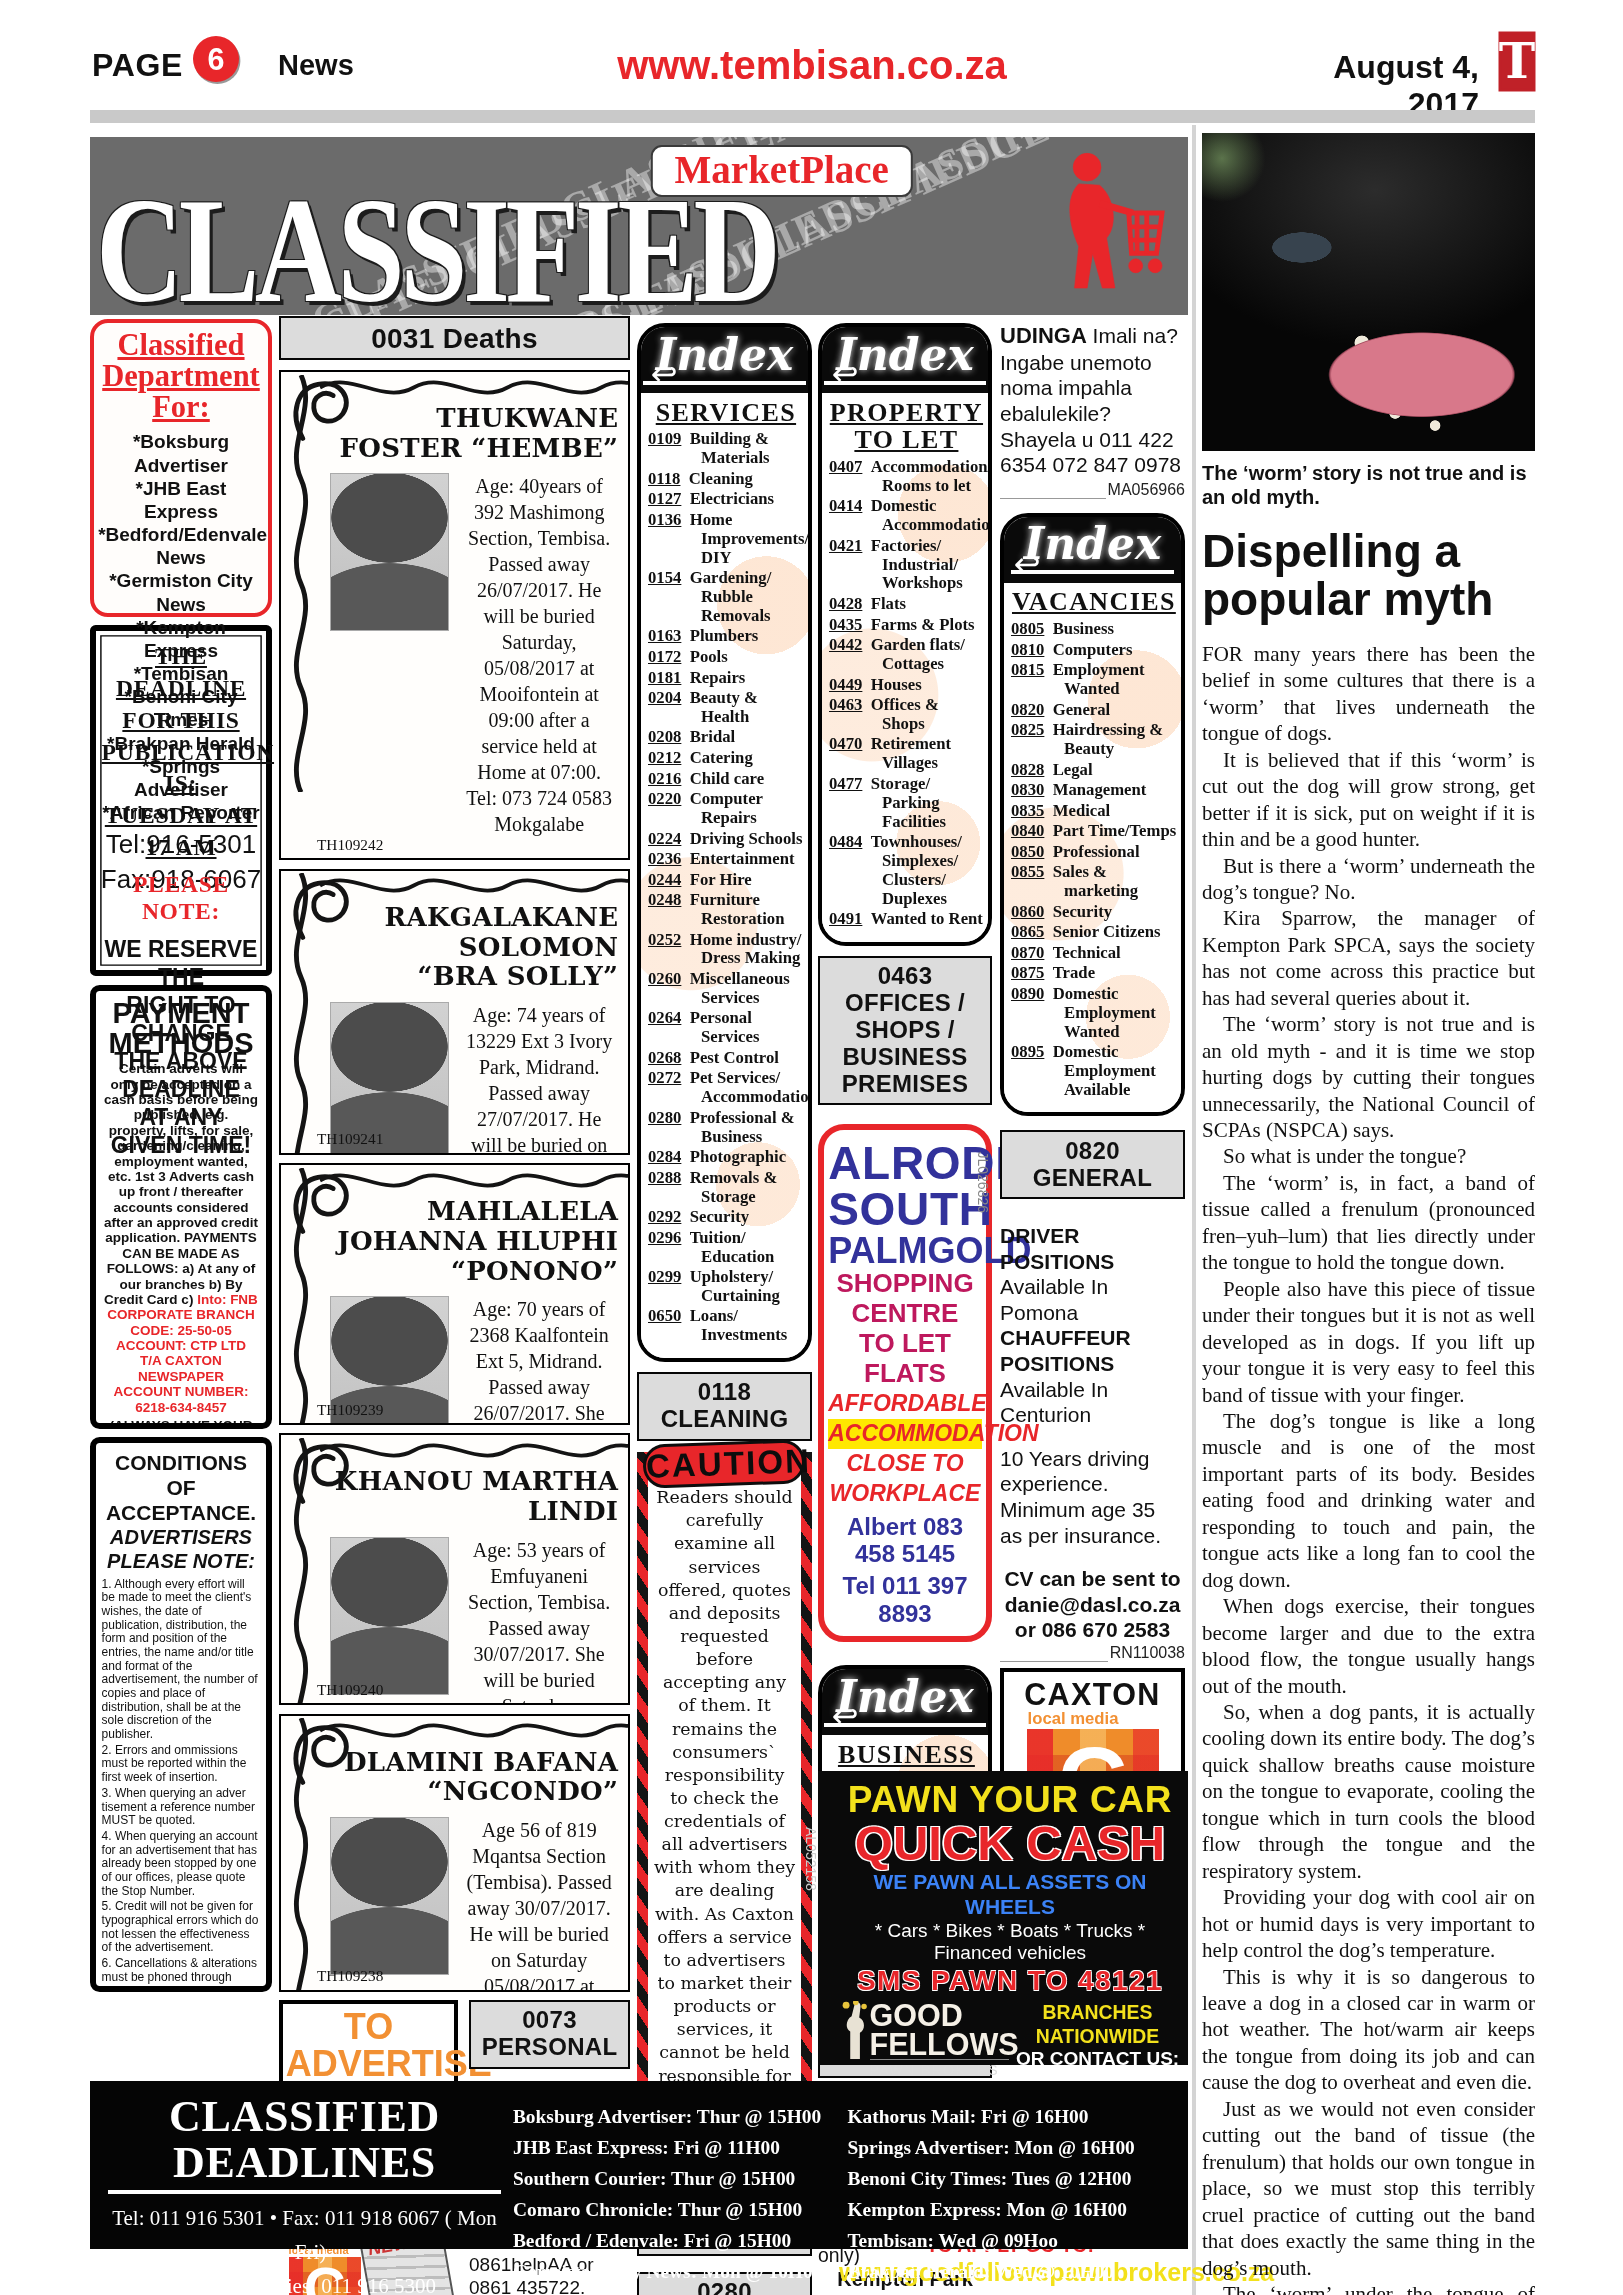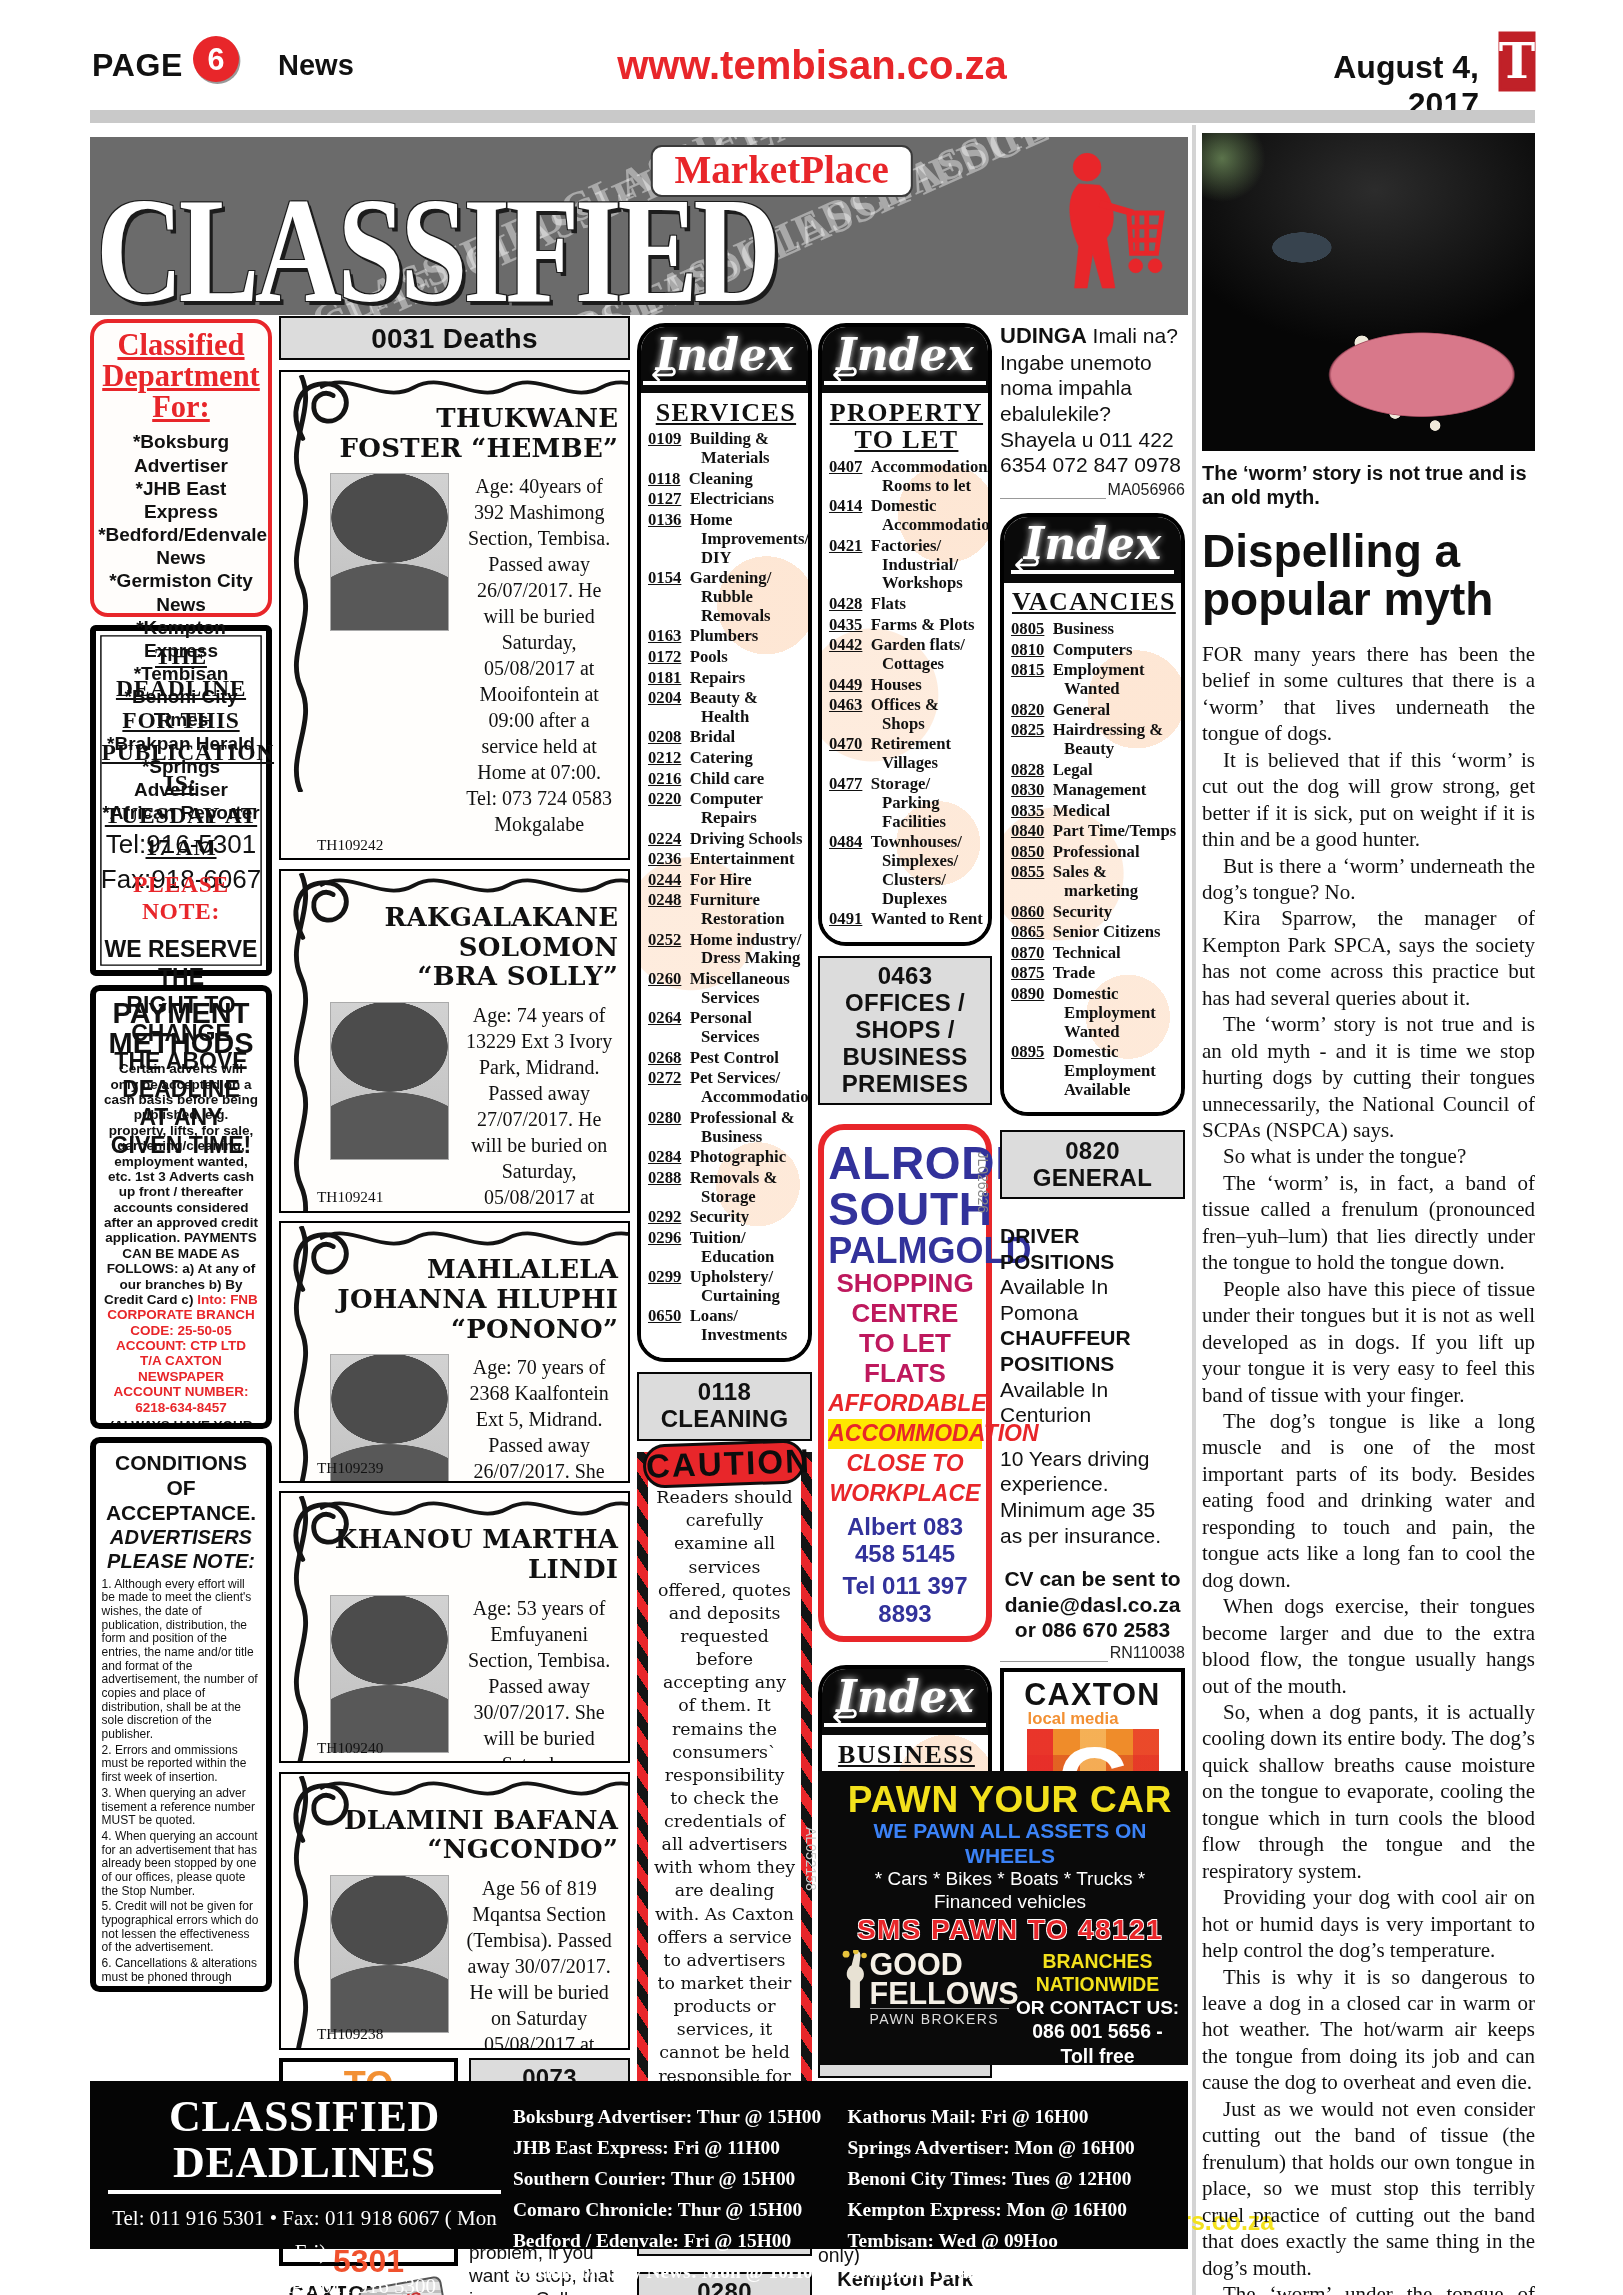--- a/index.html
+++ b/index.html
@@ -61,21 +61,21 @@
   #paybox .red{color:#e8262a;}
   #condbox{border:6.2px solid #000;border-radius:9.7px;padding:7px 5.6px;height:555px;overflow:hidden;}
   #condbox .t{font:bold 21px/1.2 "Liberation Sans",sans-serif;text-align:center;}
   #condbox .s{font:bold italic 20px/1.2 "Liberation Sans",sans-serif;text-align:center;margin-bottom:4.2px;}
   #condbox .itm{font:12px/1.14 "Liberation Sans",sans-serif;margin:2.1px 0;}
 
   
   #deaths-hdr{height:29px;font:bold 28px/29px "Liberation Sans",sans-serif;margin-bottom:9.7px;}
   .obit{position:relative;border:2.8px solid #000;margin-bottom:8.3px;background:#fffefc;box-sizing:border-box;
         padding:32px 9.7px 21px 49px;overflow:hidden;}
-  .obit:nth-of-type(2){height:344px;}
+  .obit:nth-of-type(2){height:286px;}
   .obit:nth-of-type(3){height:262px;}
   .obit:nth-of-type(4){height:272px;}
   .obit:nth-of-type(5){height:278px;}
   .obit:nth-of-type(6){height:297px;}
   .obit .name{font:bold 26px/1.15 "DejaVu Serif",serif;text-align:right;letter-spacing:0.3px;margin-bottom:9.7px;}
   .obit .row{display:flex;gap:11px;}
   .obit .photo{flex:none;width:117px;height:156px;border:0.7px solid #aaa;
       background:radial-gradient(ellipse 50% 29% at 50% 28%,#4c4c4c 0 99%,transparent 100%),
                  radial-gradient(ellipse 78% 38% at 50% 95%,#585858 0 99%,transparent 100%),
                  linear-gradient(#d2d2d2,#bfbfbf);}
@@ -653,20 +653,21 @@
     <div class="r">5301</div>
     <div id="cax-news">
         <em>NEWS</em>
       </div>
   </div>
 </div>
 
 <div class="abs" id="pawn">
   <span class="vc">AL052158</span>
   <div class="t1">PAWN YOUR CAR</div>
+  <div class="t2">QUICK CASH</div>
   <div class="t3">WE PAWN ALL ASSETS ON WHEELS</div>
   <div class="t4">* Cars * Bikes * Boats * Trucks * Financed vehicles</div>
   <div class="t5">SMS PAWN TO 48121</div>
   <div class="cols">
     <div class="gf">
       <svg class="thumb" width="28" height="58" viewBox="0 0 40 84">
         <path d="M16,84 L16,44 C8,40 10,26 18,22 L22,6 C23,0 31,0 31,8 L29,24 C38,28 38,42 30,46 L30,84 Z" fill="#e8e2d4"></path>
         <circle cx="10" cy="6" r="5" fill="#e8c43c"></circle>
           <circle cx="24" cy="2" r="4" fill="#e8c43c"></circle>
           <circle cx="36" cy="8" r="4" fill="#e8c43c"></circle>

